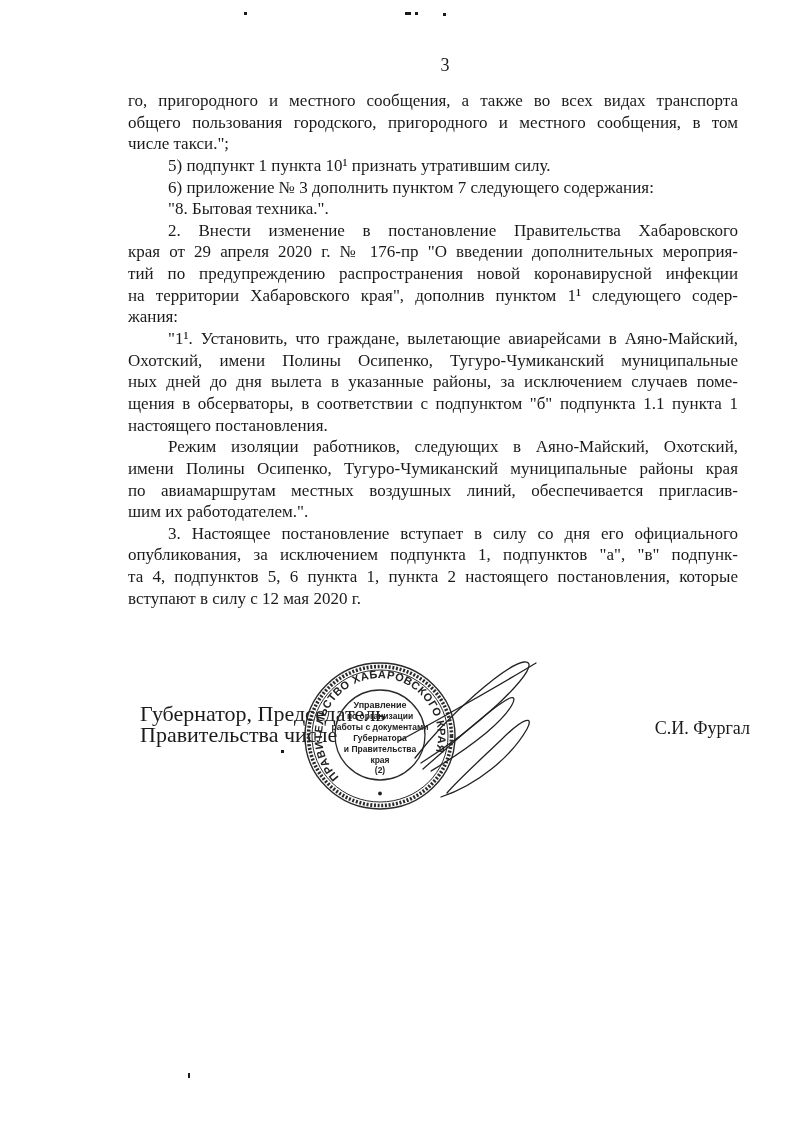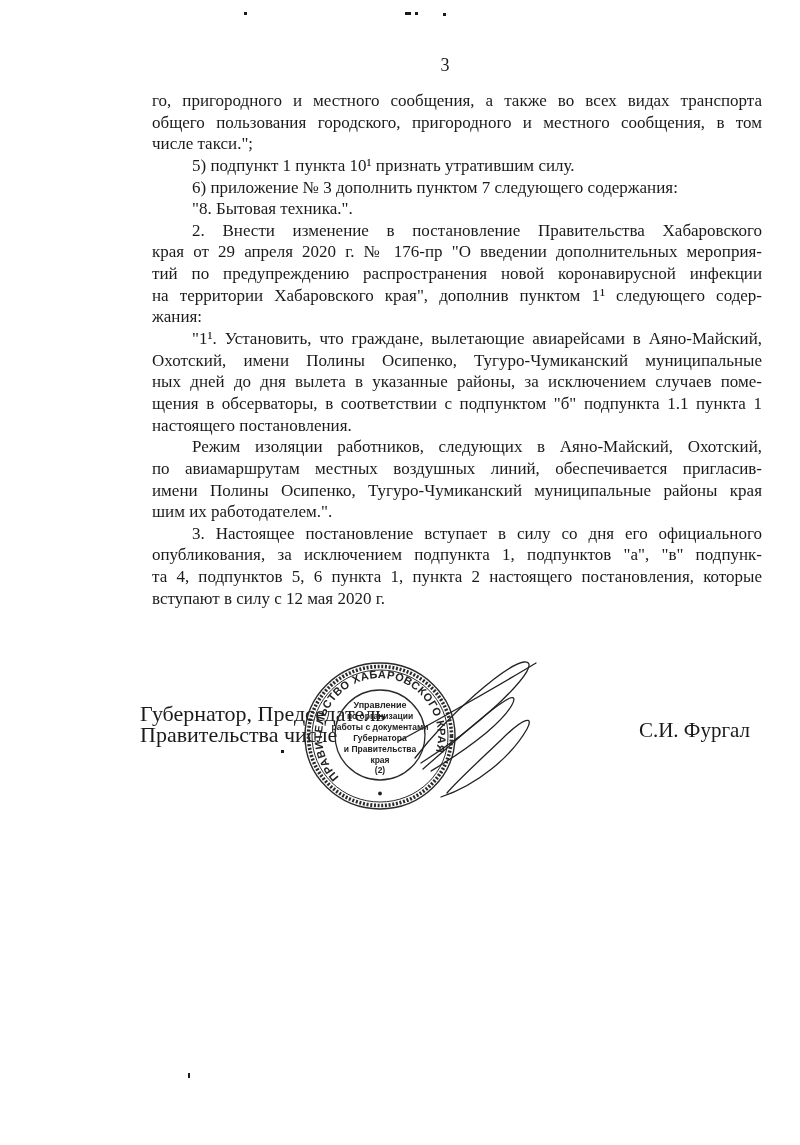--- a/index.html
+++ b/index.html
@@ -10,35 +10,35 @@
     overflow:hidden;
     font-family:"Liberation Serif", serif;
     color:#1a1a1a;
   }
   .speck{position:absolute;background:#1a1a1a;}
   .page-number{
     position:absolute;left:140px;top:55px;width:610px;
     text-align:center;font-size:18px;
   }
   .text-block{
-    position:absolute;left:152px;top:90px;width:610px;
+    position:absolute;left:128px;top:90px;width:610px;
   }
   .line{
     height:21.65px;line-height:21.65px;font-size:17px;
     white-space:nowrap;
   }
   .line.j{text-align:justify;text-align-last:justify;text-justify:inter-word;}
   .line.ind{text-indent:40px;}
   .sig-left{
     position:absolute;left:140px;top:703px;
     font-size:22px;line-height:21px;white-space:nowrap;
   }
   .sig-name{
     position:absolute;right:50px;top:718px;
-    font-size:21px;white-space:nowrap;
+    font-size:18px;white-space:nowrap;
   }
   .stamp{position:absolute;left:303px;top:661px;width:154px;height:150px;}
   .stamp .ring-text{
     font-family:"Liberation Sans", sans-serif;
     font-size:11px;font-weight:bold;letter-spacing:0.6px;fill:#222;
   }
   .stamp .center-text{
     font-family:"Liberation Sans", sans-serif;
     font-size:8.5px;font-weight:bold;fill:#222;text-anchor:middle;
   }
@@ -72,22 +72,22 @@
       <div class="line j">края от 29 апреля 2020 г. № 176-пр "О введении дополнительных мероприя-</div>
       <div class="line j">тий по предупреждению распространения новой коронавирусной инфекции</div>
       <div class="line j">на территории Хабаровского края", дополнив пунктом 1¹ следующего содер-</div>
       <div class="line">жания:</div>
       <div class="line j ind">"1¹. Установить, что граждане, вылетающие авиарейсами в Аяно-Майский,</div>
       <div class="line j">Охотский, имени Полины Осипенко, Тугуро-Чумиканский муниципальные</div>
       <div class="line j">ных дней до дня вылета в указанные районы, за исключением случаев поме-</div>
       <div class="line j">щения в обсерваторы, в соответствии с подпунктом "б" подпункта 1.1 пункта 1</div>
       <div class="line">настоящего постановления.</div>
       <div class="line j ind">Режим изоляции работников, следующих в Аяно-Майский, Охотский,</div>
+      <div class="line j">имени Полины Осипенко, Тугуро-Чумиканский муниципальные районы края</div>
       <div class="line j">по авиамаршрутам местных воздушных линий, обеспечивается пригласив-</div>
-      <div class="line j">имени Полины Осипенко, Тугуро-Чумиканский муниципальные районы края</div>
       <div class="line">шим их работодателем.".</div>
       <div class="line j ind">3. Настоящее постановление вступает в силу со дня его официального</div>
       <div class="line j">опубликования, за исключением подпункта 1, подпунктов "а", "в" подпунк-</div>
       <div class="line j">та 4, подпунктов 5, 6 пункта 1, пункта 2 настоящего постановления, которые</div>
       <div class="line">вступают в силу с 12 мая 2020 г.</div>
     </div>
 
   <div class="sig-left">
     <div>Губернатор, Председатель</div>
     <div>Правительства числе</div>

